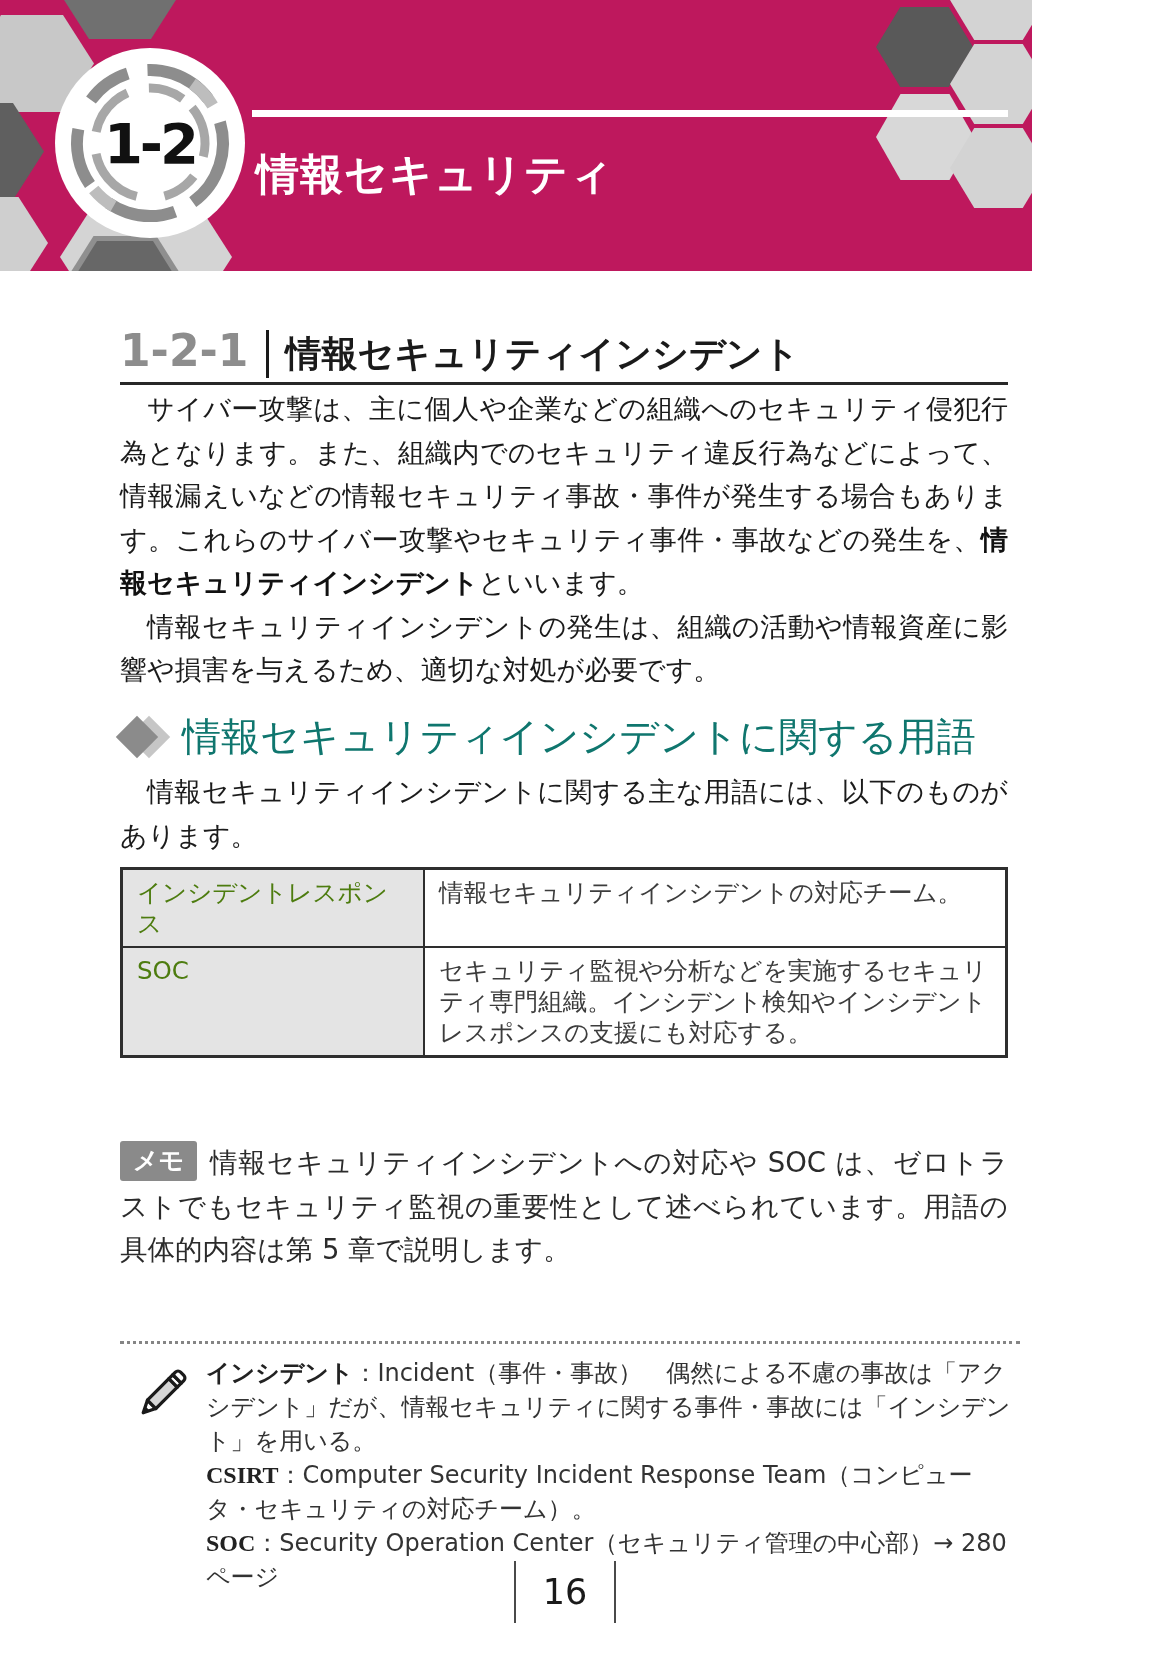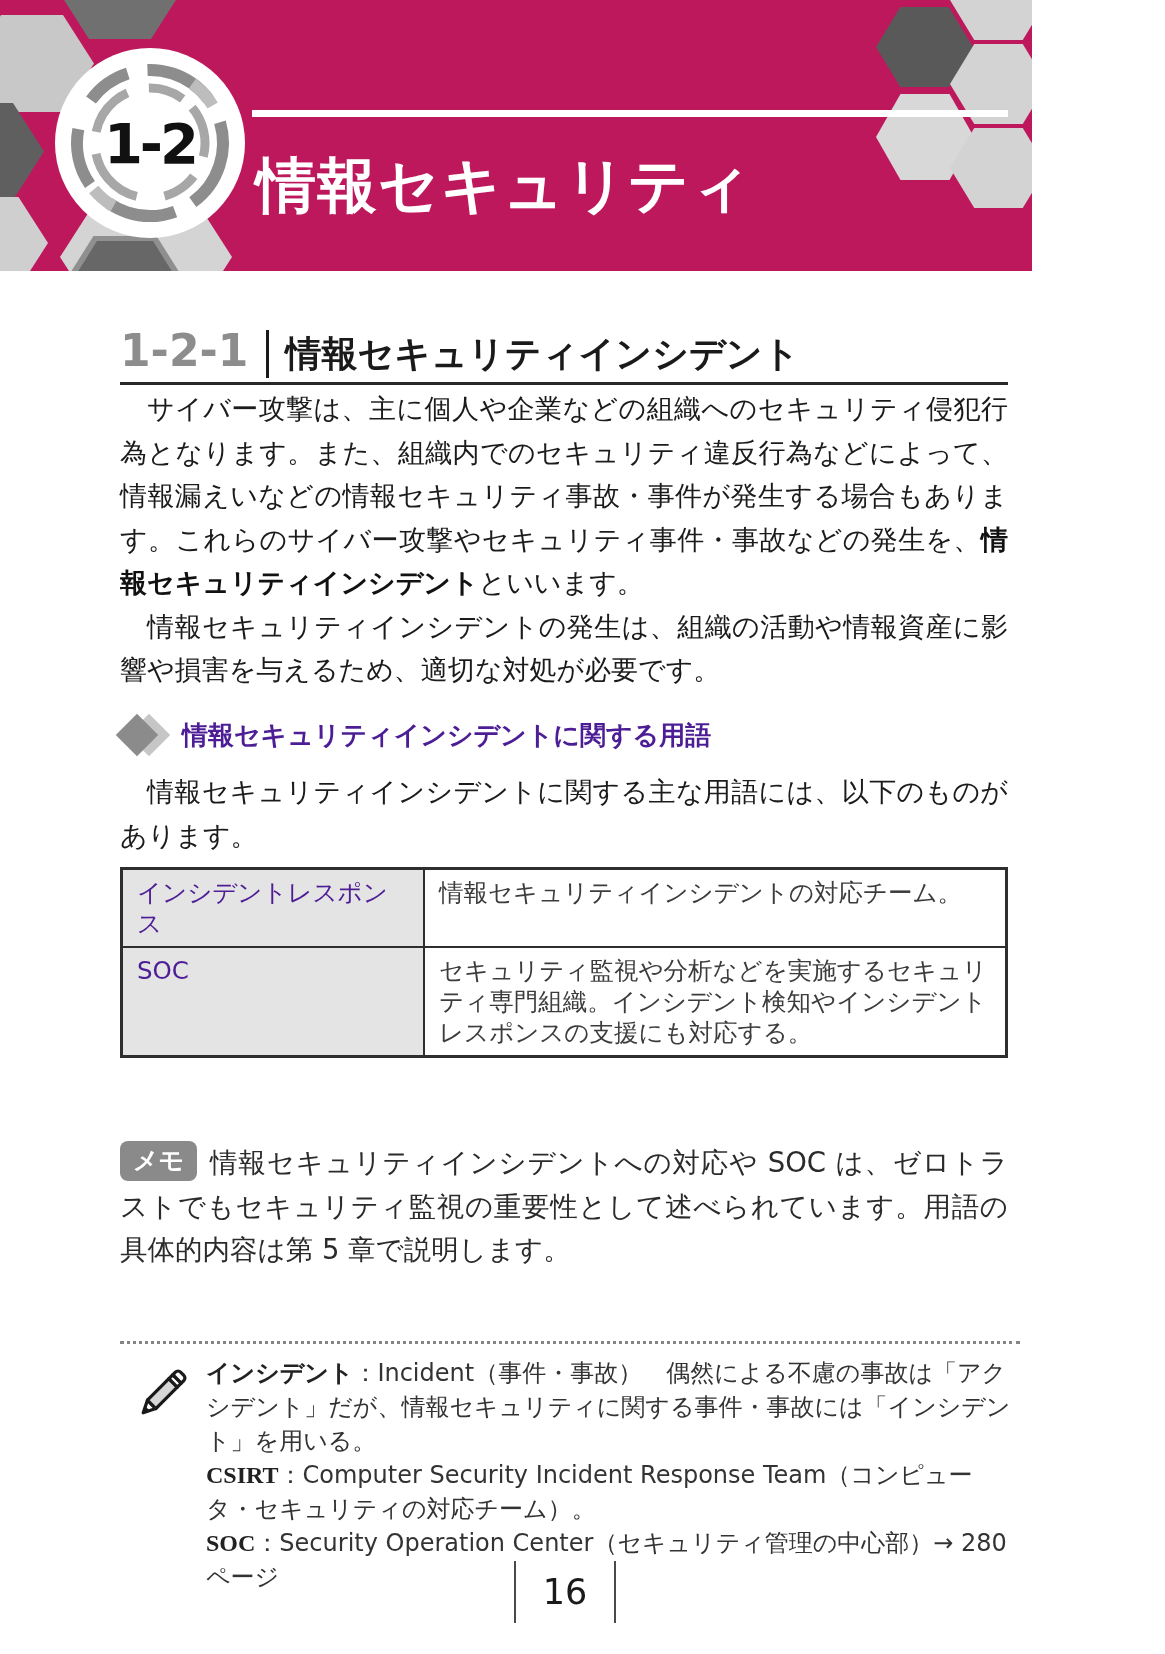--- a/index.html
+++ b/index.html
@@ -20,21 +20,21 @@
     background:#ffffff;z-index:4;
   }
   .chapter-badge svg{position:absolute;left:0;top:0;}
   .chapter-num{
     position:absolute;left:0;top:0;width:190px;height:190px;
     display:flex;align-items:center;justify-content:center;
     font-size:56px;font-weight:700;color:#111;letter-spacing:-3px;z-index:5;
   }
   .banner-title{
     position:absolute;left:256px;top:146px;z-index:5;
-    font-size:60px;font-weight:700;color:#ffffff;letter-spacing:1px;
+    font-size:43px;font-weight:700;color:#ffffff;letter-spacing:1px;
   }
   
   .section-heading{
     position:absolute;left:120px;top:318px;width:888px;
     border-bottom:3px solid #282828;padding-bottom:9px;
     display:flex;align-items:baseline;
   }
   .section-number{font-size:44px;font-weight:700;color:#8d8d8d;letter-spacing:0px;line-height:1;}
   .section-divider{display:inline-block;width:3px;height:48px;background:#1a1a1a;margin:0 16px 0 18px;transform:translateY(12px);}
   .section-title{font-size:36px;font-weight:700;color:#1a1a1a;line-height:1;}
@@ -44,45 +44,45 @@
     margin:0;font-family:"DejaVu Serif","Liberation Serif",serif;
     font-size:27px;line-height:43.5px;color:#1b1b1b;
     text-align:justify;text-indent:1em;
   }
   .body-block p strong{font-family:"DejaVu Sans","Liberation Sans",sans-serif;font-weight:700;color:#111;}
   
   .subsection-heading{position:absolute;left:118px;top:710px;display:flex;align-items:center;}
   .diamond-icon{position:relative;width:52px;height:50px;margin-right:12px;}
   .diamond-icon .d-back{position:absolute;left:16px;top:10px;width:30px;height:30px;background:#c6c6c6;transform:rotate(45deg);}
   .diamond-icon .d-front{position:absolute;left:4px;top:10px;width:30px;height:30px;background:#8b8b8b;transform:rotate(45deg);}
-  .subsection-title{font-size:26px;font-weight:700;color:#4c1d95;}
+  .subsection-title{font-size:39px;font-weight:400;color:#0f766e;}
   .lead-block{position:absolute;left:120px;top:770px;width:888px;}
   .lead-block p{
     margin:0;font-family:"DejaVu Serif","Liberation Serif",serif;
     font-size:27px;line-height:43.5px;color:#1b1b1b;text-align:justify;text-indent:1em;
   }
   
   .terms-table{
     position:absolute;left:120px;top:867px;width:888px;
     border-collapse:collapse;table-layout:fixed;
   }
   .terms-table td{
     border:2px solid #2e2e2e;vertical-align:top;
     font-size:24.5px;line-height:31px;color:#3c3c3c;
     padding:7px 14px;
   }
-  .terms-table td.term{width:272px;background:#e4e4e4;color:#4c1d95;}
+  .terms-table td.term{width:272px;background:#e4e4e4;color:#4d7c0f;}
   .terms-table tr.r1{height:47px;} .terms-table tr.r2{height:79px;} .terms-table tr.r3{height:105px;}
   .terms-table{border:3px solid #2e2e2e;}
   
   .memo{position:absolute;left:120px;top:1141px;width:888px;
     font-size:27.5px;line-height:43.5px;color:#2b2b2b;text-align:justify;}
   .memo-badge{
     display:inline-block;background:#8a8a8a;color:#fff;font-weight:700;
-    font-size:25px;line-height:1;padding:7px 13px 8px;border-radius:8px;
+    font-size:25px;line-height:1;padding:7px 13px 8px;border-radius:3px;
     margin-right:12px;transform:translateY(-3px);
   }
   
   .fn-divider{position:absolute;left:120px;top:1341px;width:900px;border-top:3px dotted #858585;}
   .footnote{position:absolute;left:120px;top:1356px;width:900px;}
   .pencil-icon{position:absolute;left:16px;top:8px;}
   .fn-text{margin-left:86px;width:810px;font-size:24px;line-height:34px;color:#333;}
   .fn-text .fn-item{margin:0;}
   .fn-text strong{color:#222;font-family:Liberation Serif, serif;}
   

